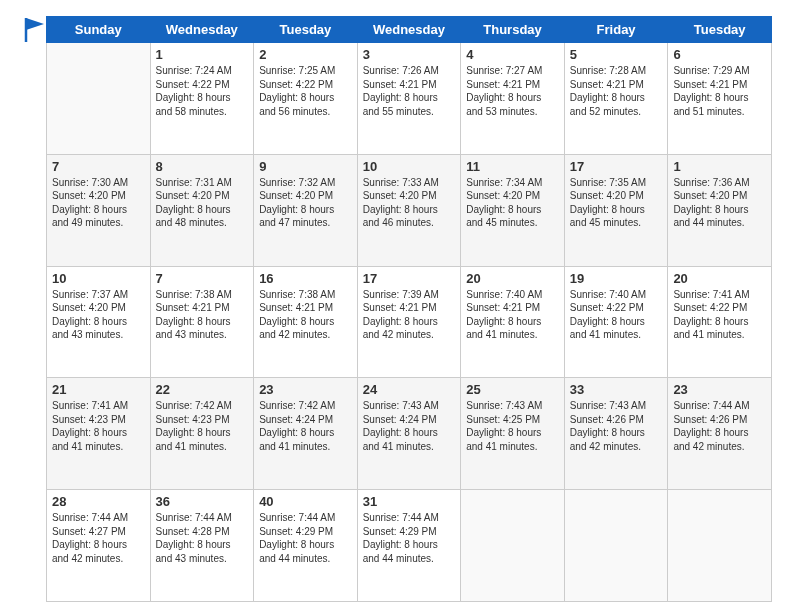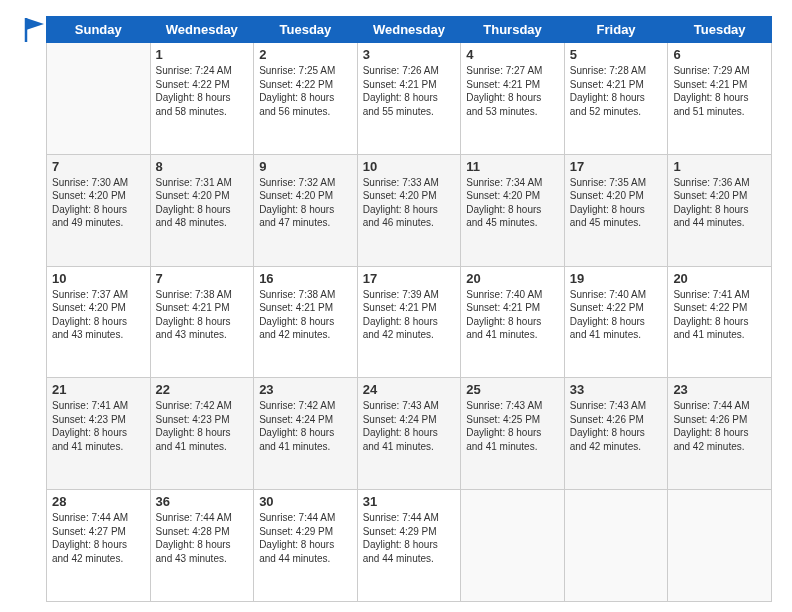--- a/index.html
+++ b/index.html
@@ -253,21 +253,21 @@
         <tr>
           <td>
             <div class="day-number">28</div>
             <div class="cell-info">Sunrise: 7:44 AM<br>Sunset: 4:27 PM<br>Daylight: 8 hours<br>and 42 minutes.</div>
           </td>
           <td>
             <div class="day-number">36</div>
             <div class="cell-info">Sunrise: 7:44 AM<br>Sunset: 4:28 PM<br>Daylight: 8 hours<br>and 43 minutes.</div>
           </td>
           <td>
-            <div class="day-number">30</div>
+            <div class="day-number">40</div>
             <div class="cell-info">Sunrise: 7:44 AM<br>Sunset: 4:29 PM<br>Daylight: 8 hours<br>and 44 minutes.</div>
           </td>
           <td>
             <div class="day-number">31</div>
             <div class="cell-info">Sunrise: 7:44 AM<br>Sunset: 4:29 PM<br>Daylight: 8 hours<br>and 44 minutes.</div>
           </td>
           <td class="empty-cell"></td>
           <td class="empty-cell"></td>
           <td class="empty-cell"></td>
         </tr>

